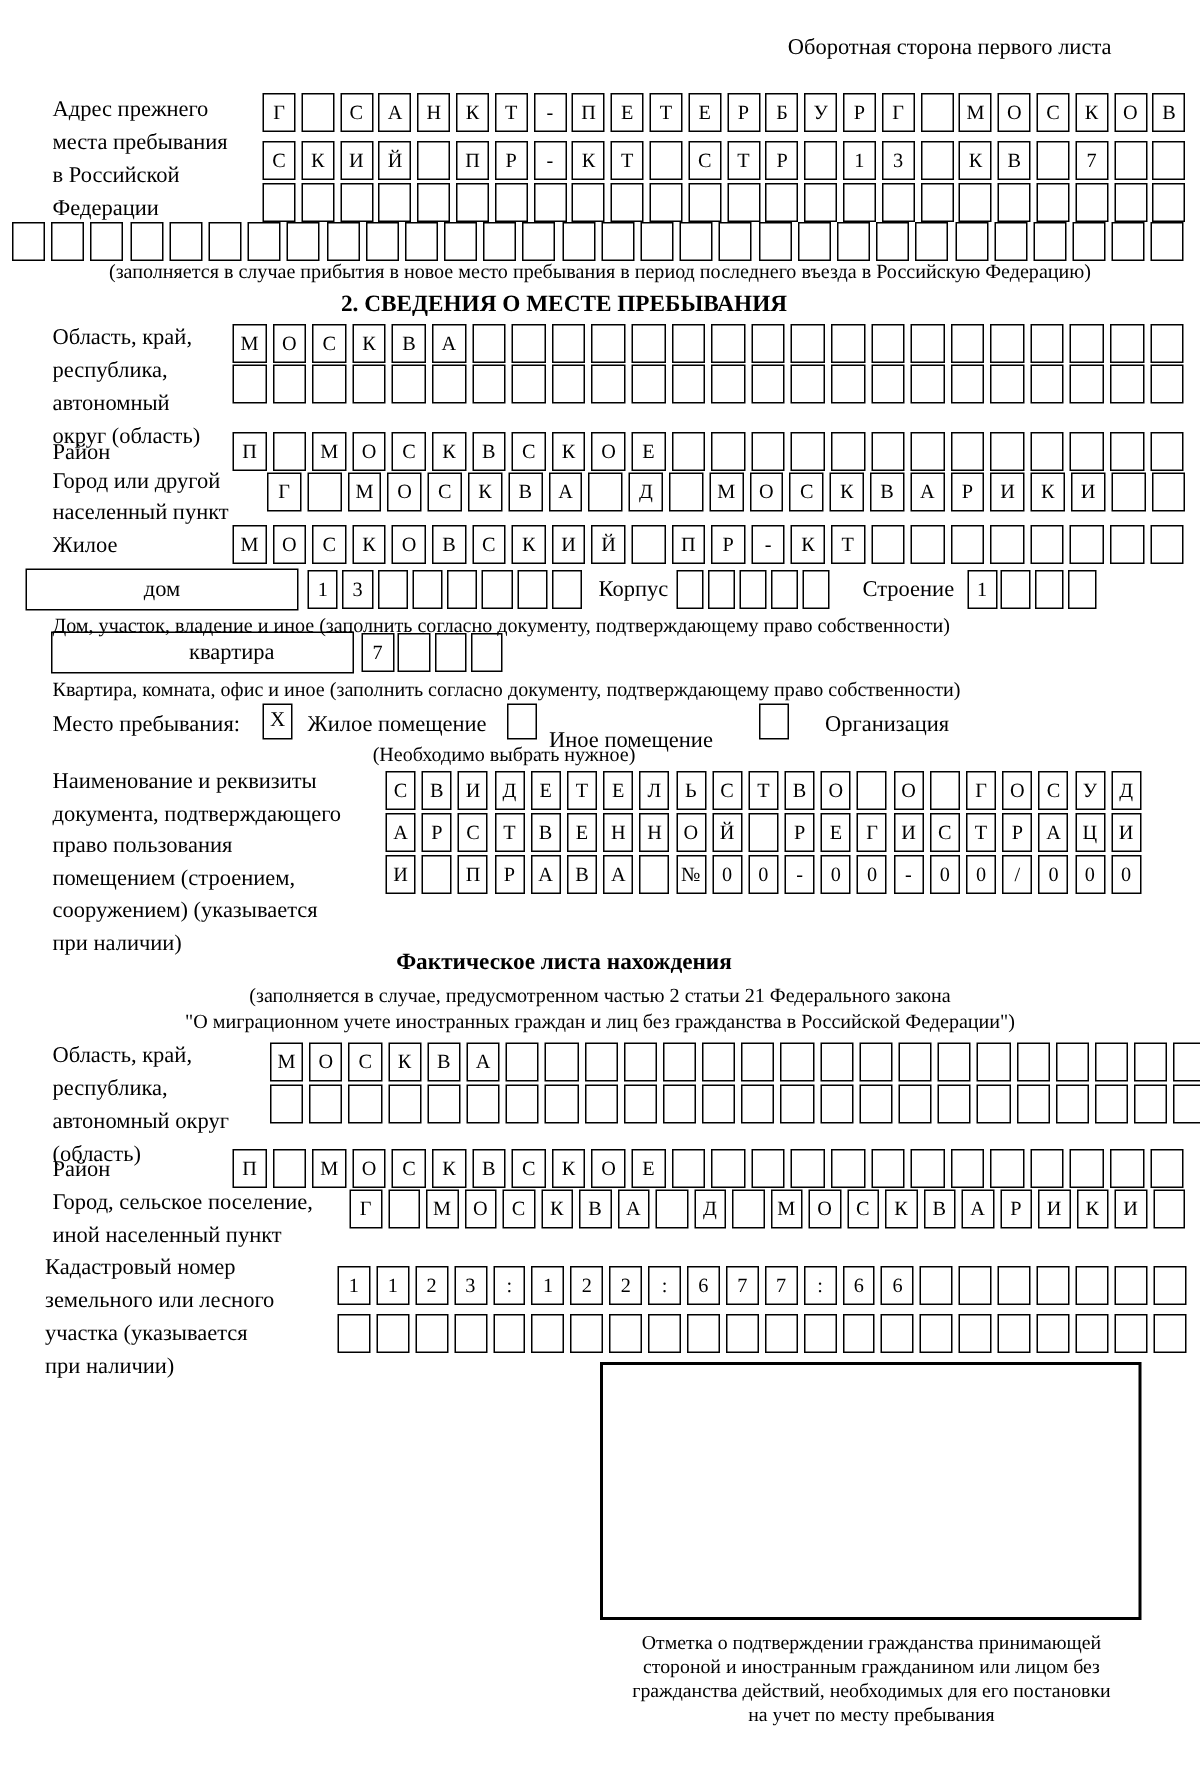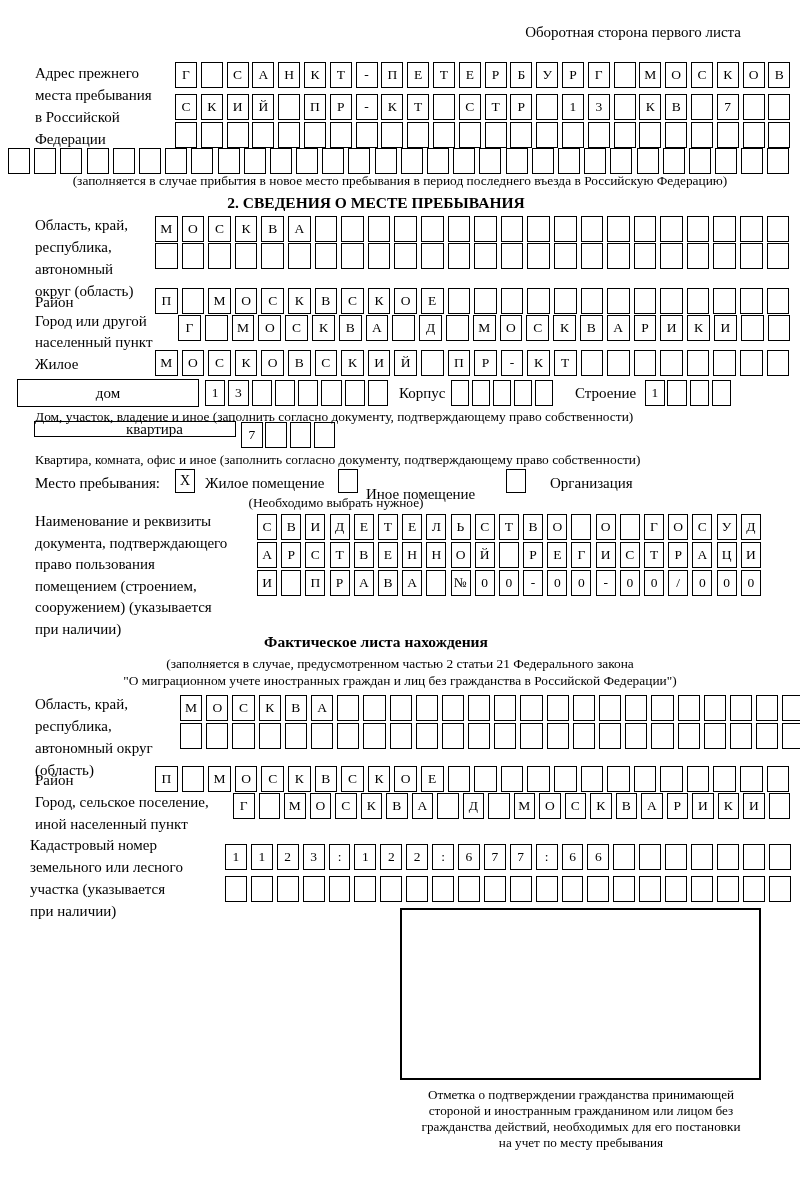--- a/index.html
+++ b/index.html
@@ -28,21 +28,21 @@
   .r-obl1a{left:155px;top:216px;} .r-obl1b{left:155px;top:243px;}
   .l-rayon1{left:35px;top:291px;} .r-rayon1{left:155px;top:288px;}
   .l-gorod1{left:35px;top:311px;line-height:21px;} .r-gorod1{left:178px;top:315px;--bw:22.8px;--bg:4px;}
   .l-ulitsa{left:35px;top:353px;} .r-ulitsa{left:155px;top:350px;}
   .r-obl1a,.r-obl1b,.r-rayon1,.r-ulitsa,.r-rayon2{--bw:22.6px;--bg:4px;}
   .wb-dom{left:17px;top:379px;width:182px;height:28px;}
   .r-dom{left:205px;top:380px;--bw:20.3px;--bg:3px;}
   .l-korpus{left:399px;top:382px;} .r-korpus{left:451px;top:380px;--bw:18px;--bg:3px;}
   .l-stroenie{left:575px;top:382px;} .r-stroenie{left:645px;top:380px;--bw:19.5px;--bg:2.8px;}
   .c-dom{left:35px;top:409px;}
-  .wb-kv{left:34px;top:421px;width:202px;height:16px;padding-left:39px;}
+  .wb-kv{left:34px;top:421px;width:202px;height:28px;padding-left:39px;}
   .r-kvd{left:241px;top:422px;--bw:21.5px;--bg:2.8px;}
   .c-kv{left:35px;top:452px;}
   .l-mesto{left:35px;top:472px;}
   .chk1{left:175px;top:469px;} .l-opt1{left:205px;top:472px;}
   .chk2{left:338px;top:469px;} .l-opt2{left:366px;top:444px;margin-top:39px;}
   .chk3{left:506px;top:469px;} .l-opt3{left:550px;top:472px;}
   .c-hint{left:136px;top:495px;width:400px;text-align:center;}
   .l-doc{left:35px;top:511px;line-height:21.5px;}
   .r-doc1{left:257px;top:514px;} .r-doc2{left:257px;top:542px;} .r-doc3{left:257px;top:570px;}
   .r-doc1,.r-doc2,.r-doc3{--bw:20px;--bg:4.2px;}

